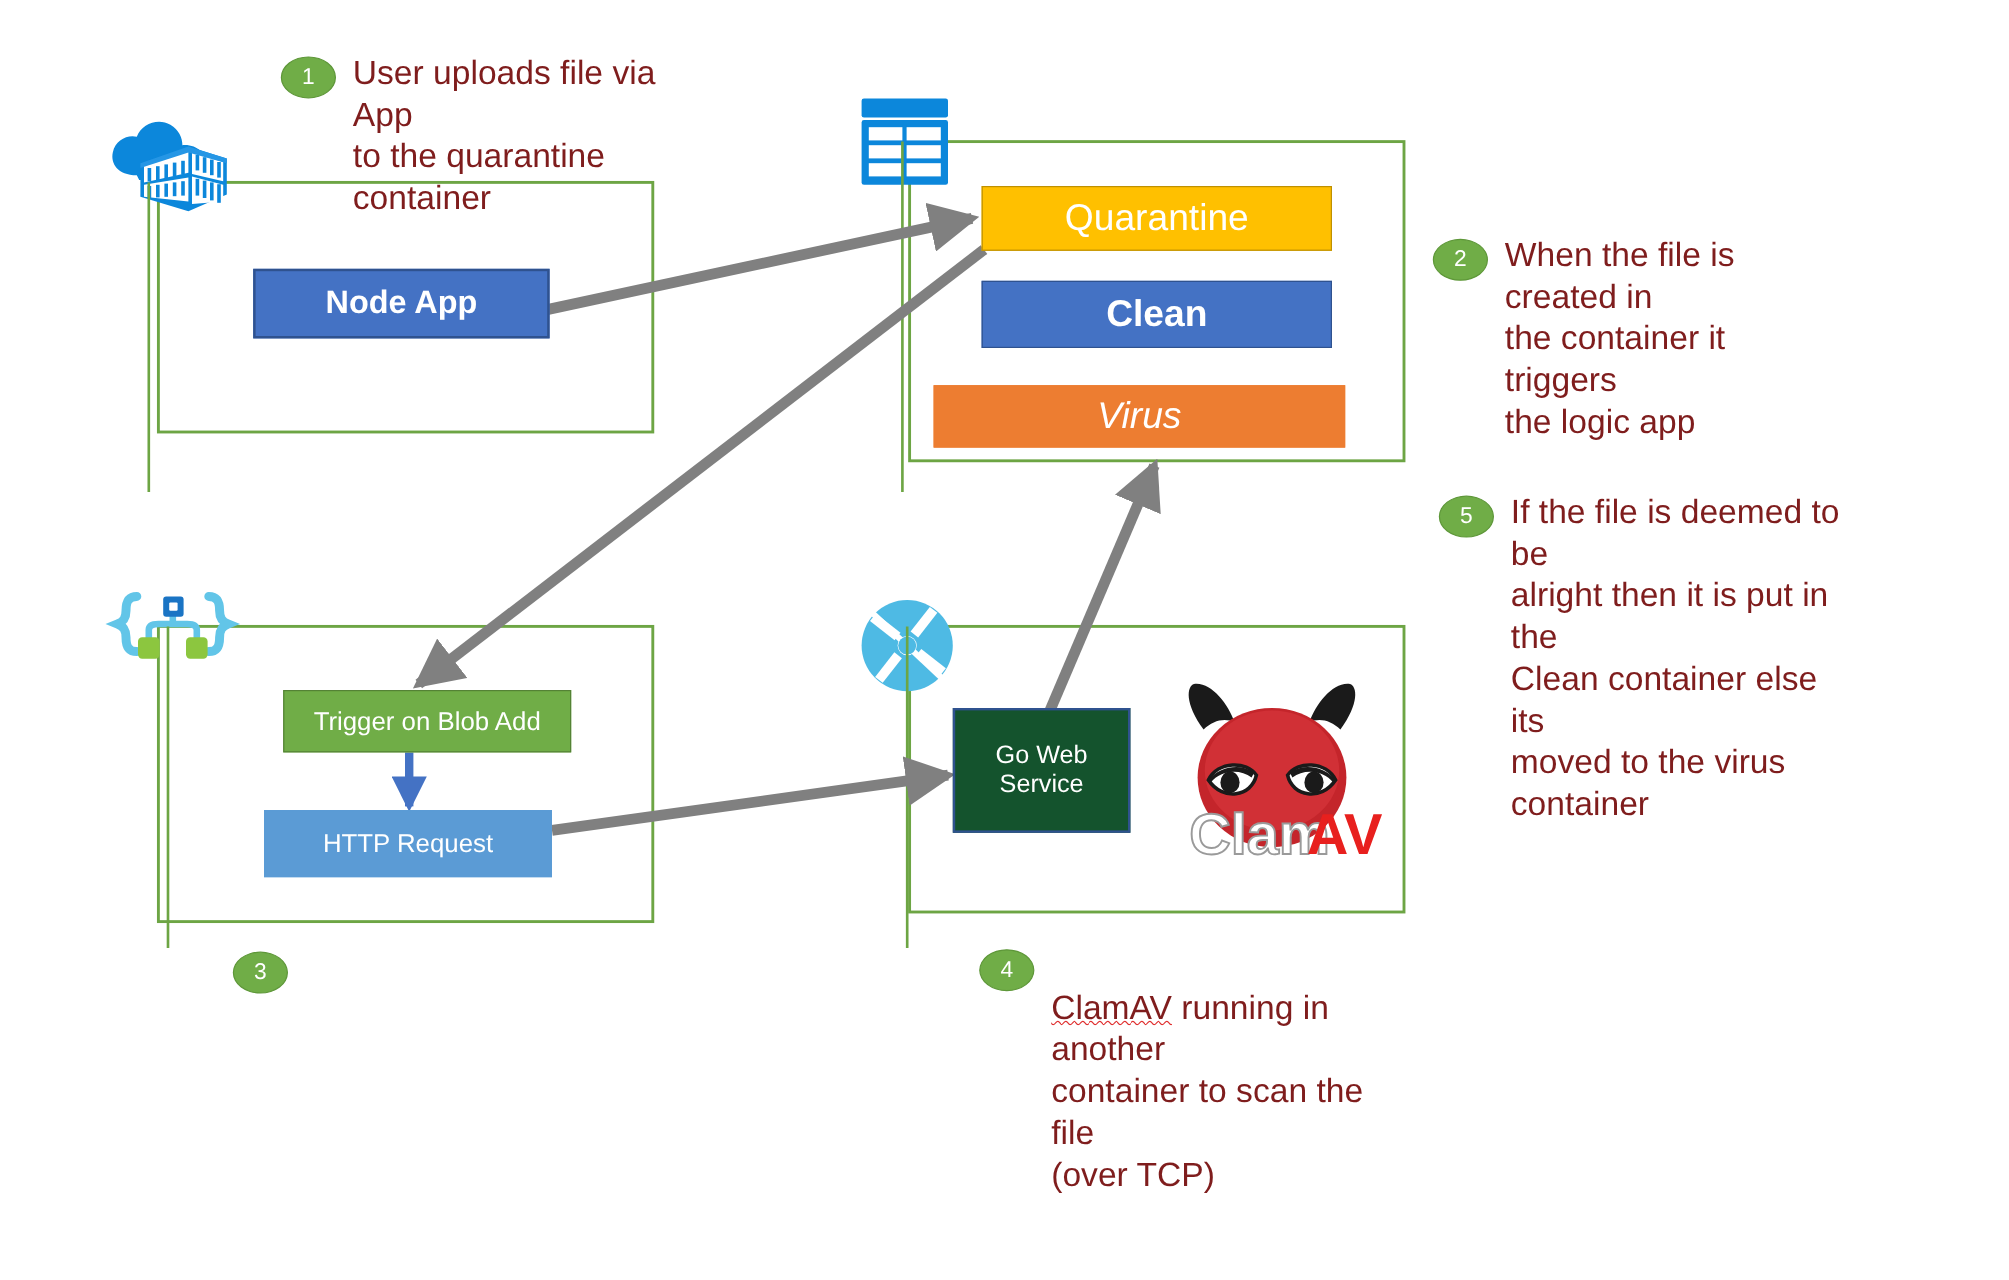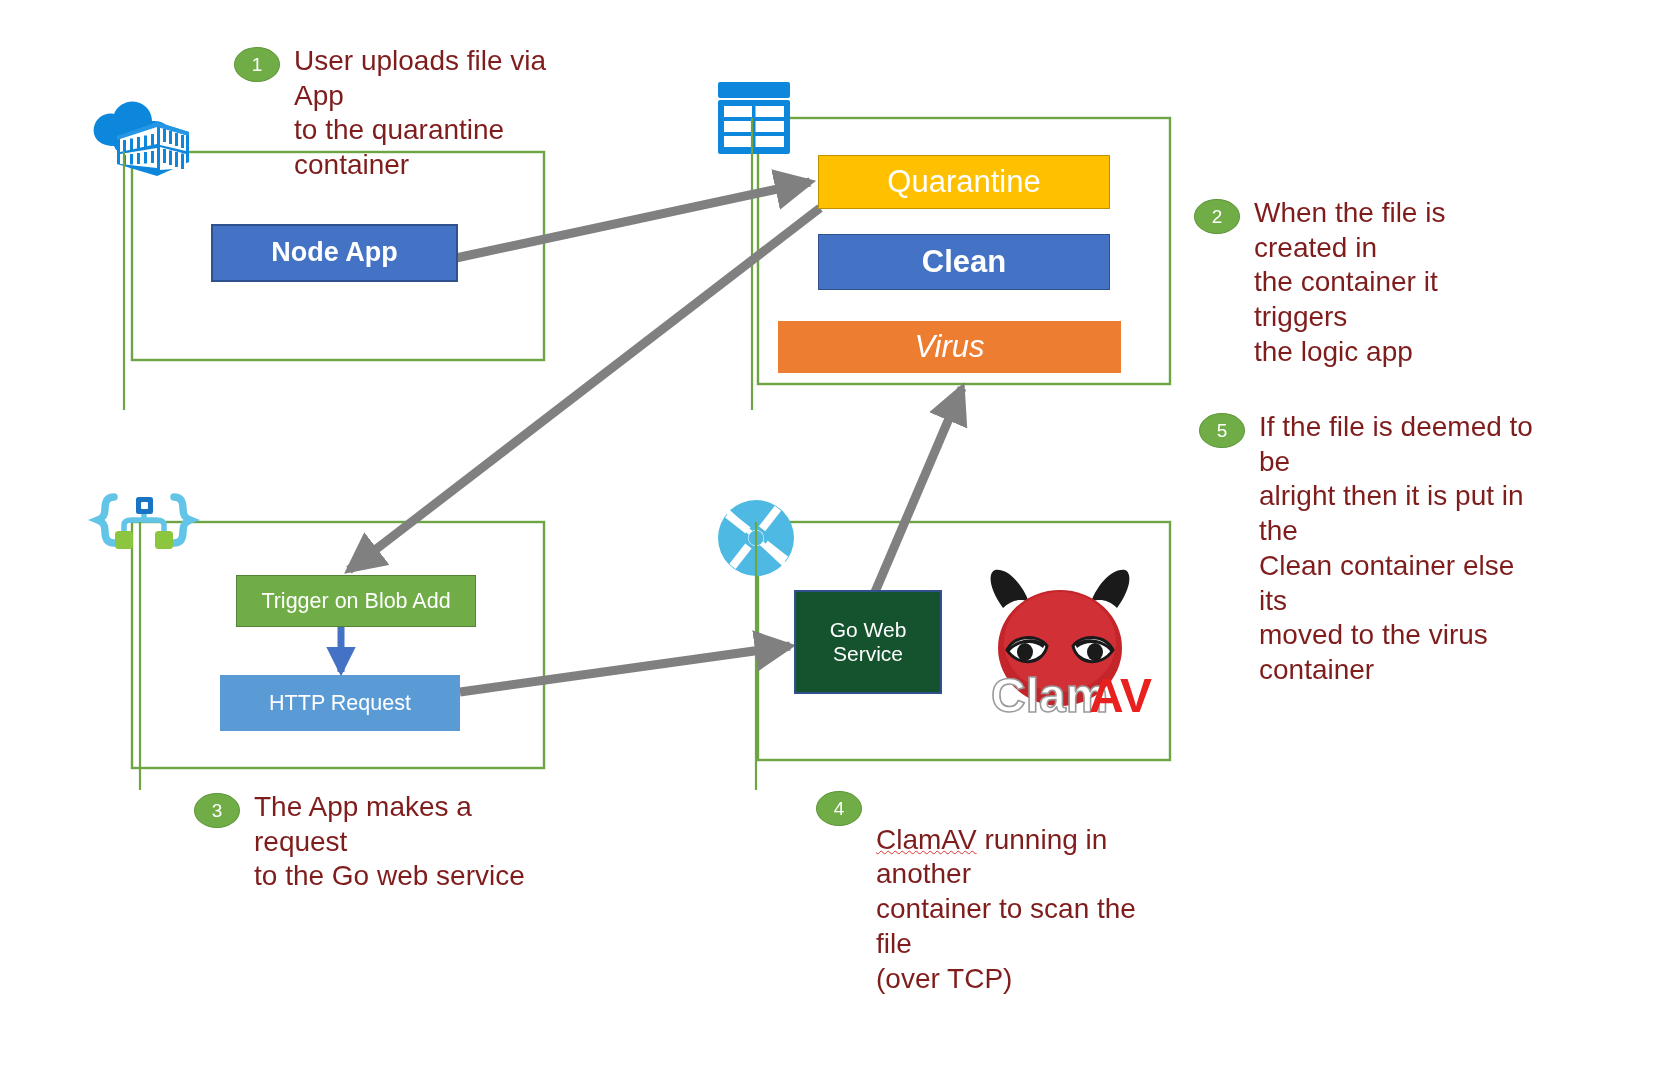--- a/index.html
+++ b/index.html
@@ -234,22 +234,20 @@
   <div class="badge">5</div>
   <div class="callout-text">If the file is deemed to be
 alright then it is put in the
 Clean container else its
 moved to the virus
 container</div>
 </div>
 
 <div class="abs callout" style="left:194px; top:790px; width:340px;">
   <div class="badge">3</div>
-  <div class="callout-text">The App makes a request
-to the Go web service</div>
 </div>
 
 <div class="abs callout" style="left:816px; top:788px; width:320px;">
   <div class="badge">4</div>
   <div class="callout-text">
     <span class="spell-err">ClamAV</span><span> running in another
 container to scan the file
 (over TCP)</span>
   </div>
 </div>

